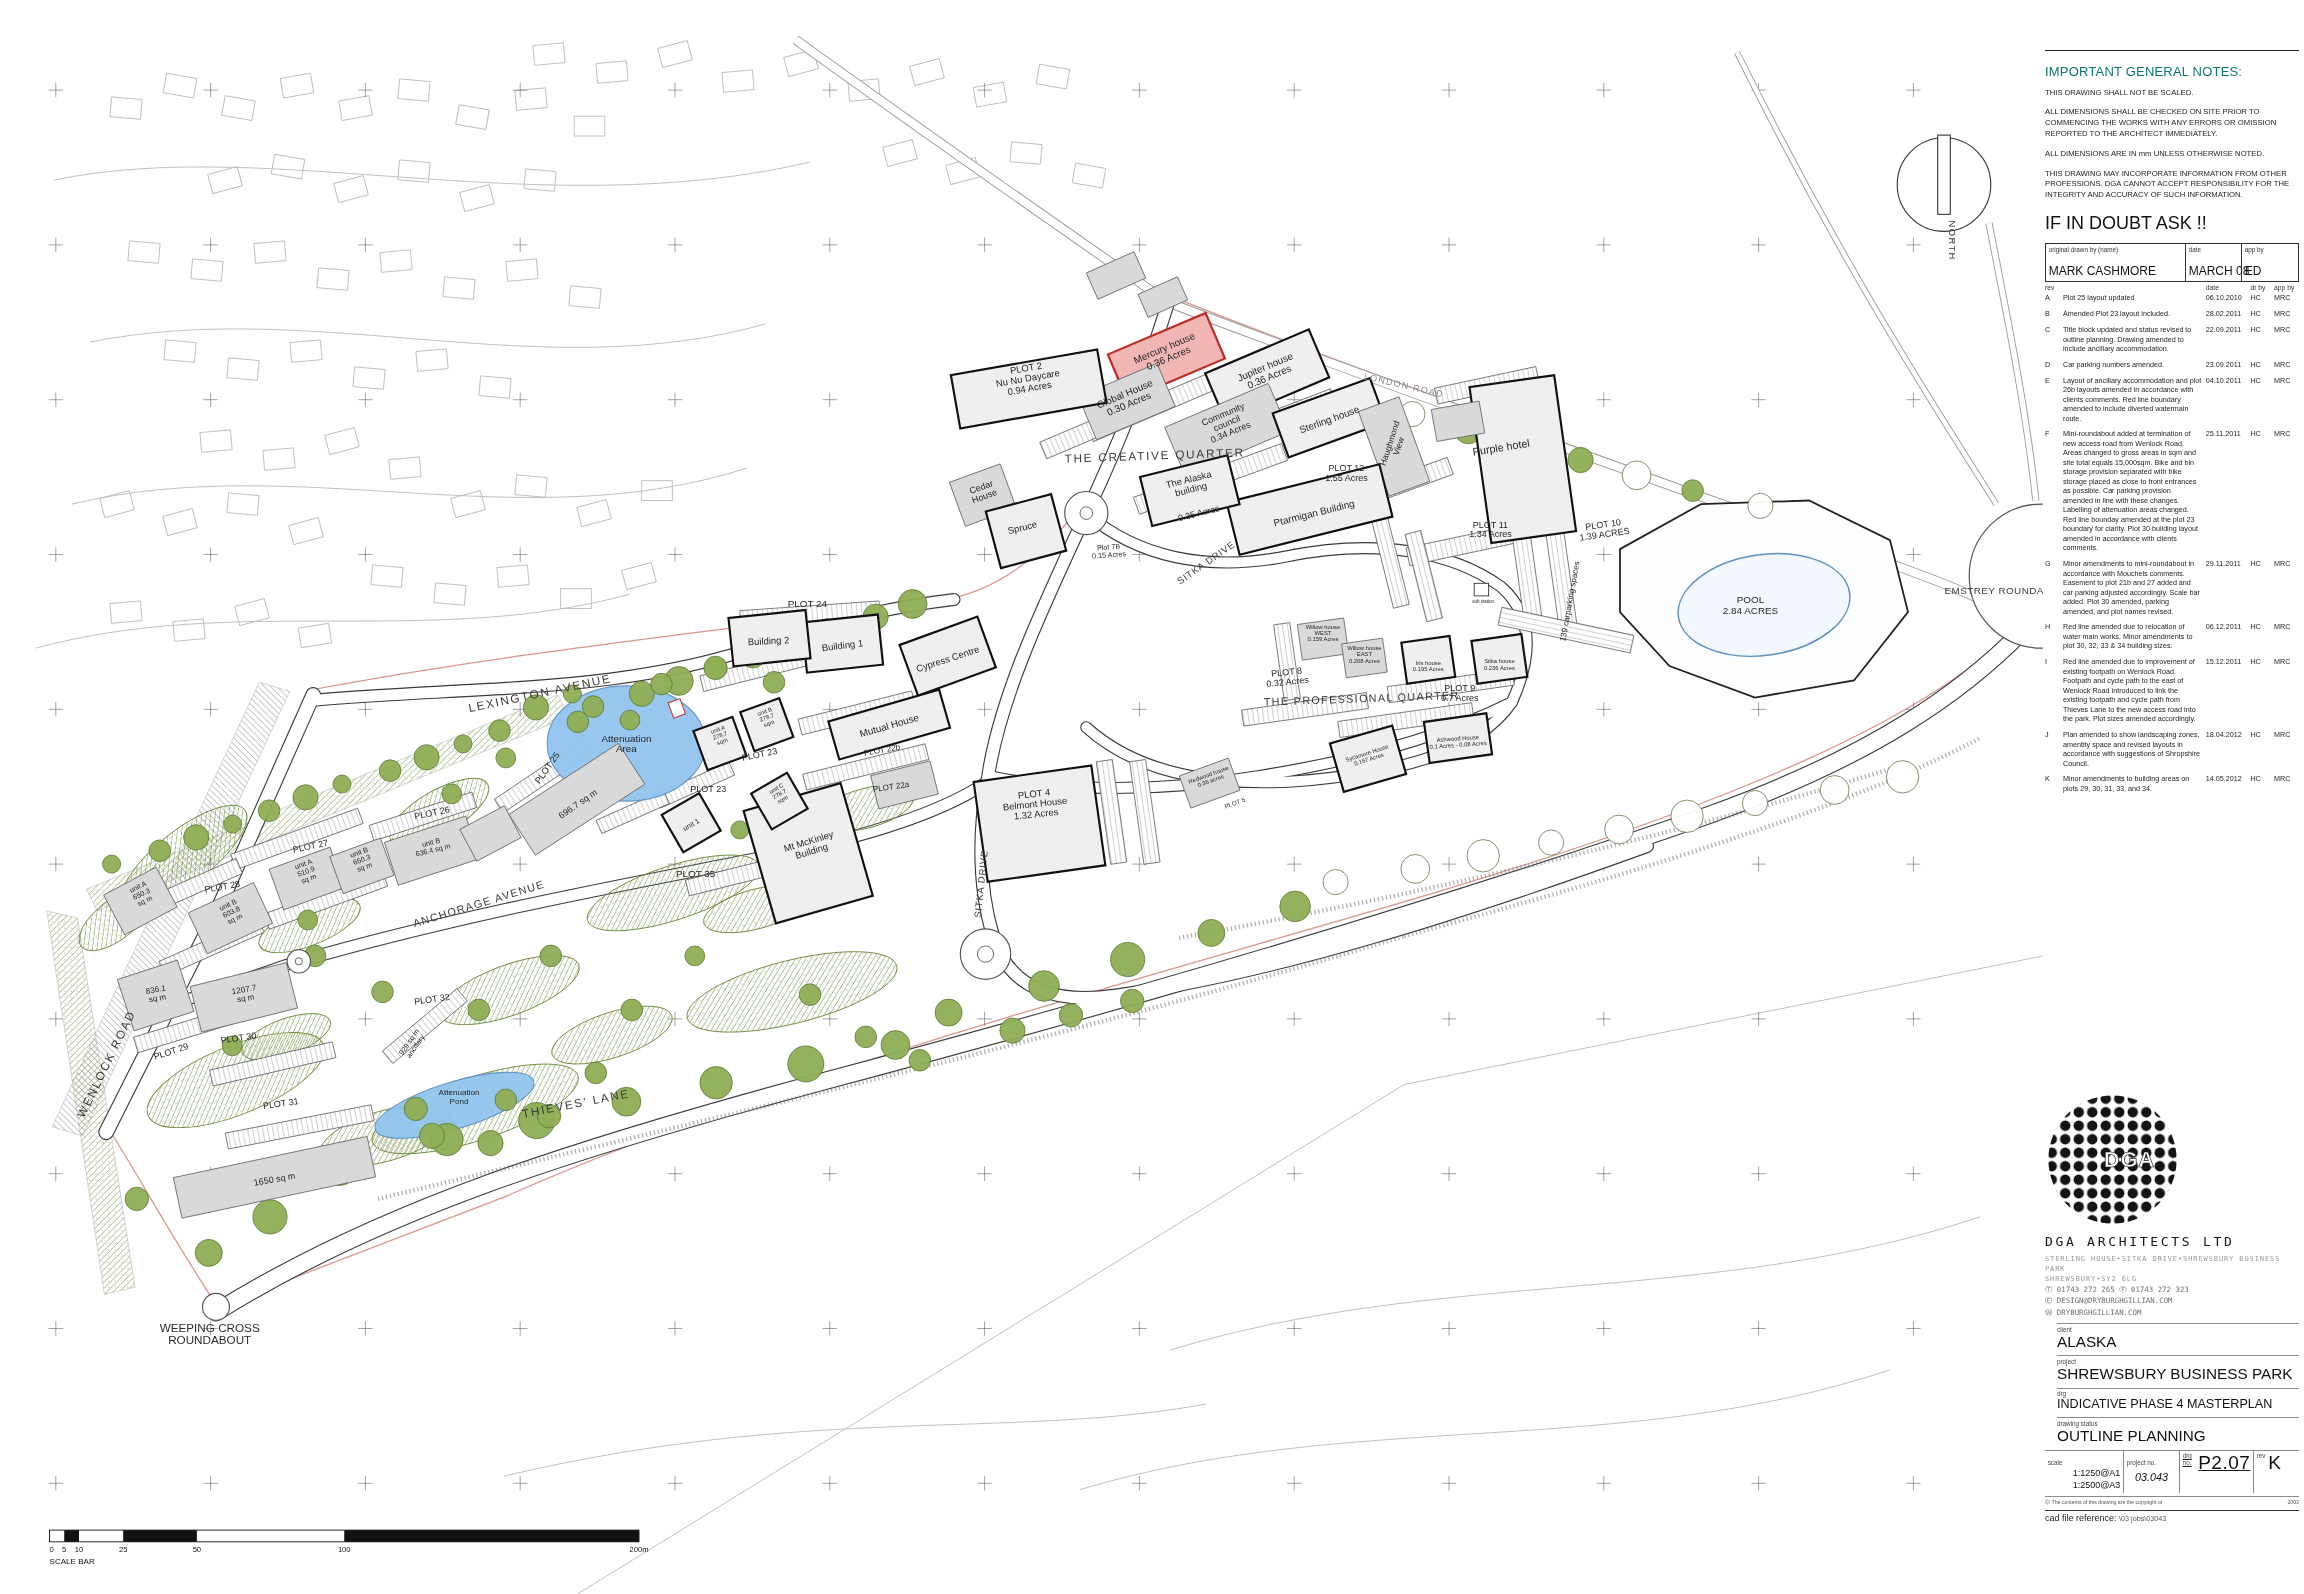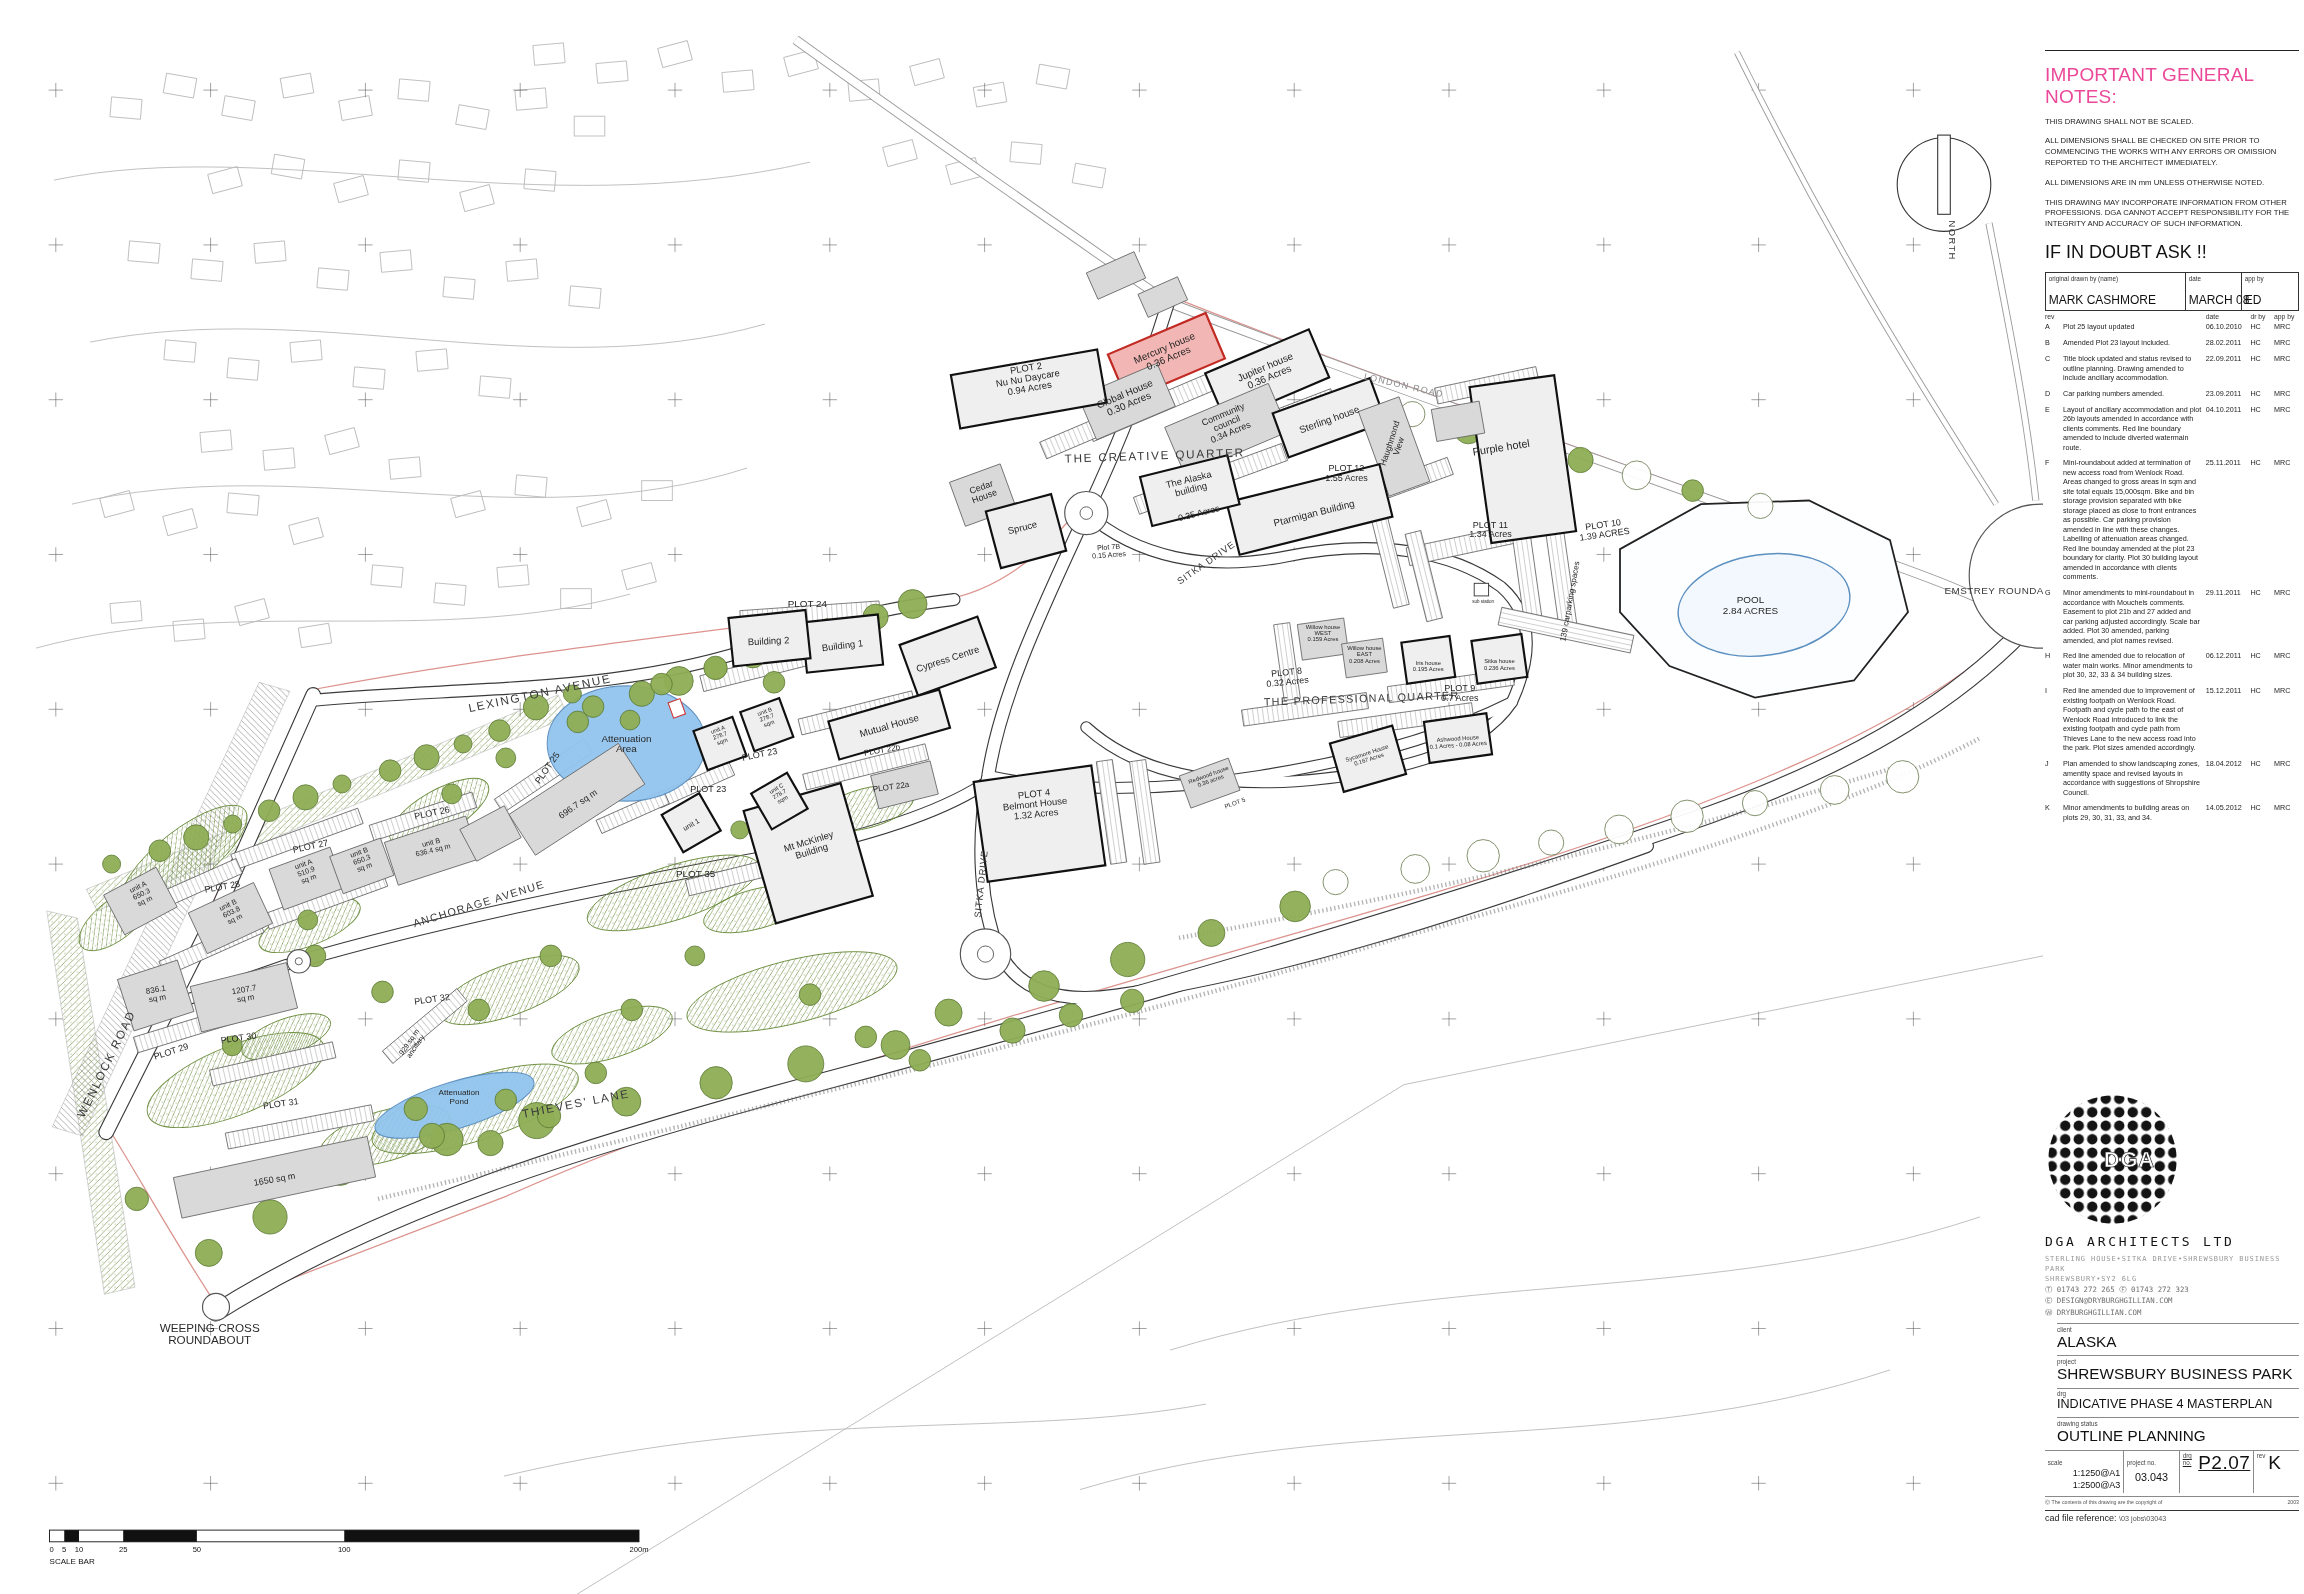--- a/index.html
+++ b/index.html
@@ -1,21 +1,21 @@
 <!DOCTYPE html>
 <html style="font-size:14.4px"><head>
 <meta charset="utf-8">
 <style>
   html,body{margin:0;padding:0;background:#fff;}
   .sheet{position:relative;width:2304px;height:1595px;background:#ffffff;overflow:hidden;
          font-family:"Liberation Sans",sans-serif;color:#1c1c1c;}
   #map{position:absolute;left:0;top:0;}
   .panel{position:absolute;left:2045px;top:0;width:254px;height:1595px;background:#fff;font-family:"Liberation Sans",sans-serif;}
   .panel-topline{border-top:1.4px solid #222;margin-top:50px;}
-  .notes-title{font-size:19px;font-weight:400;margin:12.6px 0 9px 0;letter-spacing:0.2px;color:#ec4899;}
+  .notes-title{font-size:13px;font-weight:400;margin:12.6px 0 9px 0;letter-spacing:0.2px;color:#0f766e;}
   .note-p{font-size:7.7px;line-height:1.4;margin:0 0 9px 0;color:#222;}
   .doubt{font-size:18px;margin:12.6px 0 9px 0;color:#111;}
   .drawnby{display:grid;grid-template-columns:140px 56px 1fr;border:0.9px solid #333;border-bottom:0.9px solid #333;}
   .drawnby>div{border-right:0.9px solid #333;padding:1.8px 2.7px 2.7px 2.7px;}
   .drawnby>div:last-child{border-right:none;}
   .lbl{font-size:6.3px;color:#333;display:block;}
   .big{font-size:12px;color:#111;margin-top:11px;white-space:nowrap;}
   .revcols{display:grid;grid-template-columns:14.4px 1fr 41px 20px 25px;column-gap:3.6px;font-size:6.8px;color:#333;
            padding:1.8px 0 2.7px 0;border-bottom:0;}
   .rev-row{display:grid;grid-template-columns:14.4px 1fr 41px 20px 25px;column-gap:3.6px;font-size:7.2px;margin:0 0 6.3px 0;}
@@ -26,21 +26,21 @@
   .addr{font-size:7px;letter-spacing:0.9px;color:#979797;line-height:1.45;font-family:"DejaVu Sans Mono",monospace;}
   .addr2{font-size:7.4px;color:#6f6f6f;line-height:1.5;font-family:"DejaVu Sans Mono",monospace;}
   .sect{border-top:0.9px solid #8a8a8a;margin-top:5.4px;padding-top:1.8px;margin-left:12px;}
   .slabel{font-size:6.3px;color:#444;}
   .sval-xl{font-size:15.3px;color:#111;line-height:1.12;}
   .sval-l{font-size:12.6px;color:#111;line-height:1.15;}
   .scalerow{display:grid;grid-template-columns:79px 56px 74px 1fr;border-top:0.9px solid #8a8a8a;margin-top:5.4px;}
   .scalerow>div{border-right:0.9px solid #8a8a8a;padding:1.8px 2.7px;}
   .scalerow>div:last-child{border-right:none;}
   .scaleval{font-size:9px;color:#111;line-height:1.25;}
-  .projno{font-size:10.8px;color:#111;text-align:center;margin-top:2.7px;}
+  .projno{font-size:10.8px;color:#111;text-align:center;margin-top:2.7px;font-style:italic;}
   .bigno{font-size:19px;color:#111;letter-spacing:0.5px;}
   .copy{display:flex;justify-content:space-between;border-top:0.9px solid #8a8a8a;margin-top:3.6px;padding-top:1.8px;
         font-size:5.2px;color:#555;}
   .cad{border-top:0.9px solid #333;margin-top:3.6px;padding-top:2.7px;font-size:9px;color:#222;}
   .cad .v{font-size:7.2px;color:#555;}
 </style>
 </head>
 <body>
 
 <div class="sheet">

